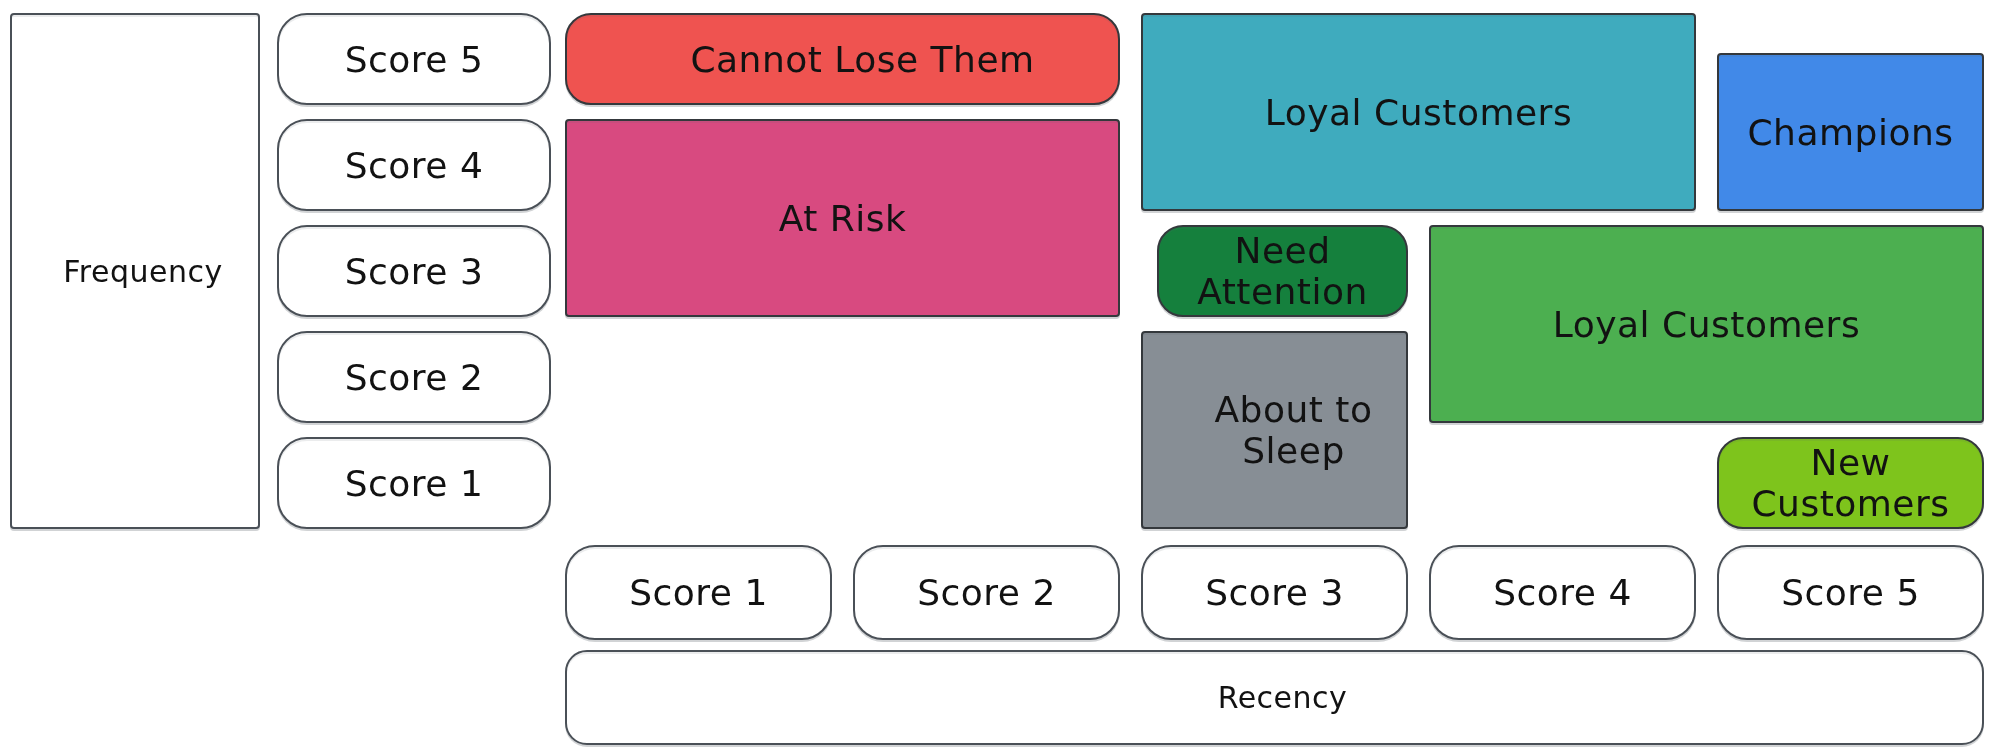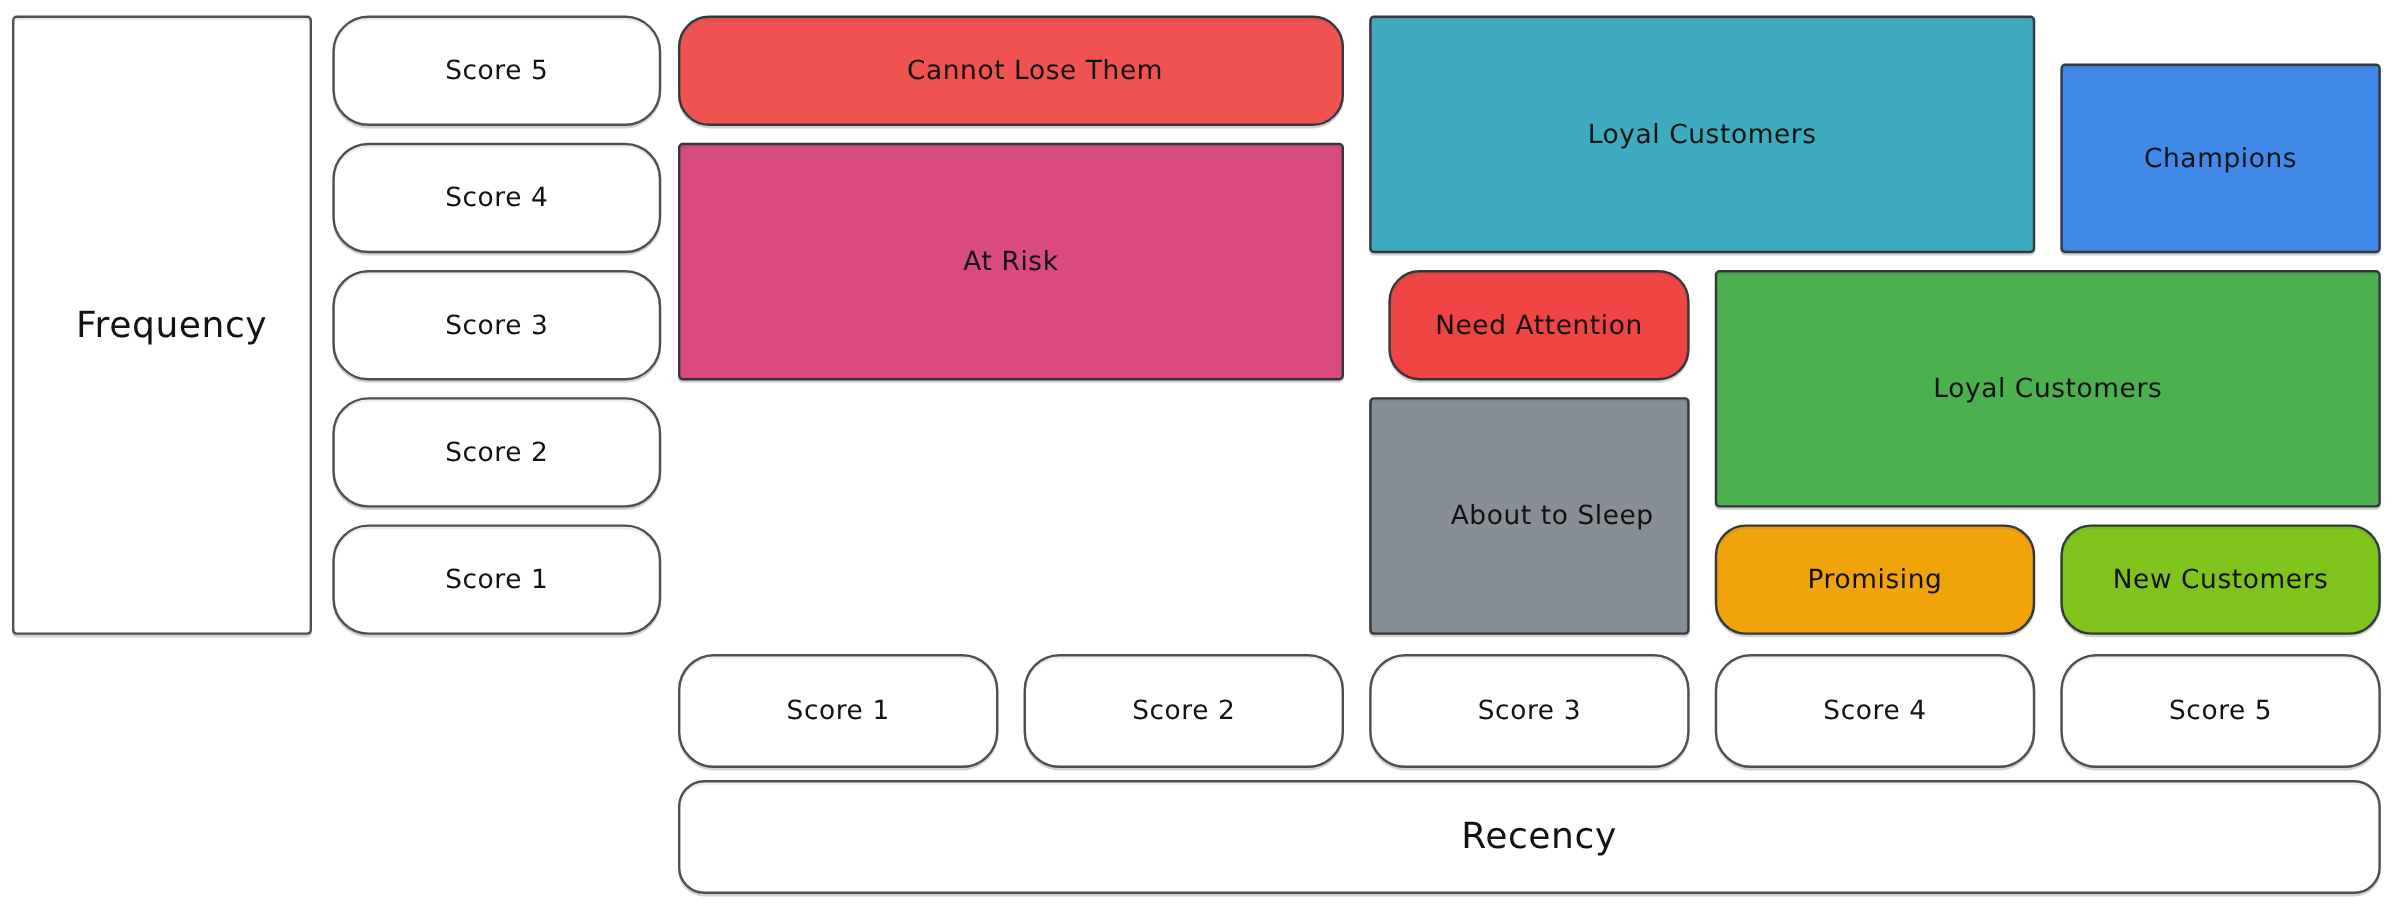--- a/index.html
+++ b/index.html
@@ -25,21 +25,21 @@
   }
   .box {
     display: flex;
     align-items: center;
     justify-content: center;
     text-align: center;
     border: 2px solid #43484e;
     border-radius: 26px;
     box-sizing: border-box;
     color: #121212;
-    font-size: 22px;
+    font-size: 36px;
     letter-spacing: 0.5px;
     box-shadow: 0 2px 0 rgba(90,98,105,0.28), inset 0 2px 0 rgba(90,98,105,0.12);
     background: #ffffff;
   }
   .axisbox { border-radius: 30px; border-color: #4a5057; }
   .seg { border-color: #34383c; }
   .big-radius { border-radius: 4px; }
   .axis-title { font-size: 30px; padding-left: 16px; }
 
   
@@ -96,31 +96,28 @@
     </div>
     <div class="box seg big-radius pos-atrisk" style="background-color: rgb(216, 74, 128);">
       <span>At Risk</span>
     </div>
     <div class="box seg big-radius pos-loyal-top" style="background-color: rgb(63, 171, 190);">
       <span>Loyal Customers</span>
     </div>
     <div class="box seg big-radius pos-champions" style="background-color: rgb(65, 137, 232);">
       <span>Champions</span>
     </div>
-    <div class="box seg pos-need" style="background-color: #ef4444; margin-left: 16px;">
+    <div class="box seg pos-need" style="background-color: #15803d; margin-left: 16px;">
       <span>Need Attention</span>
     </div>
     <div class="box seg big-radius pos-loyal-mid" style="background-color: rgb(76, 175, 80);">
       <span>Loyal Customers</span>
     </div>
     <div class="box seg big-radius pos-sleep" style="background-color: rgb(135, 142, 149);">
       <span>About to Sleep</span>
-    </div>
-    <div class="box seg pos-promising" style="background-color: rgb(240, 163, 10);">
-      <span>Promising</span>
     </div>
     <div class="box seg pos-new" style="background-color: rgb(126, 196, 28);">
       <span>New Customers</span>
     </div>
 
     <div class="box axisbox pos-rscore-0">
       <span>Score 1</span>
     </div>
     <div class="box axisbox pos-rscore-1">
       <span>Score 2</span>

